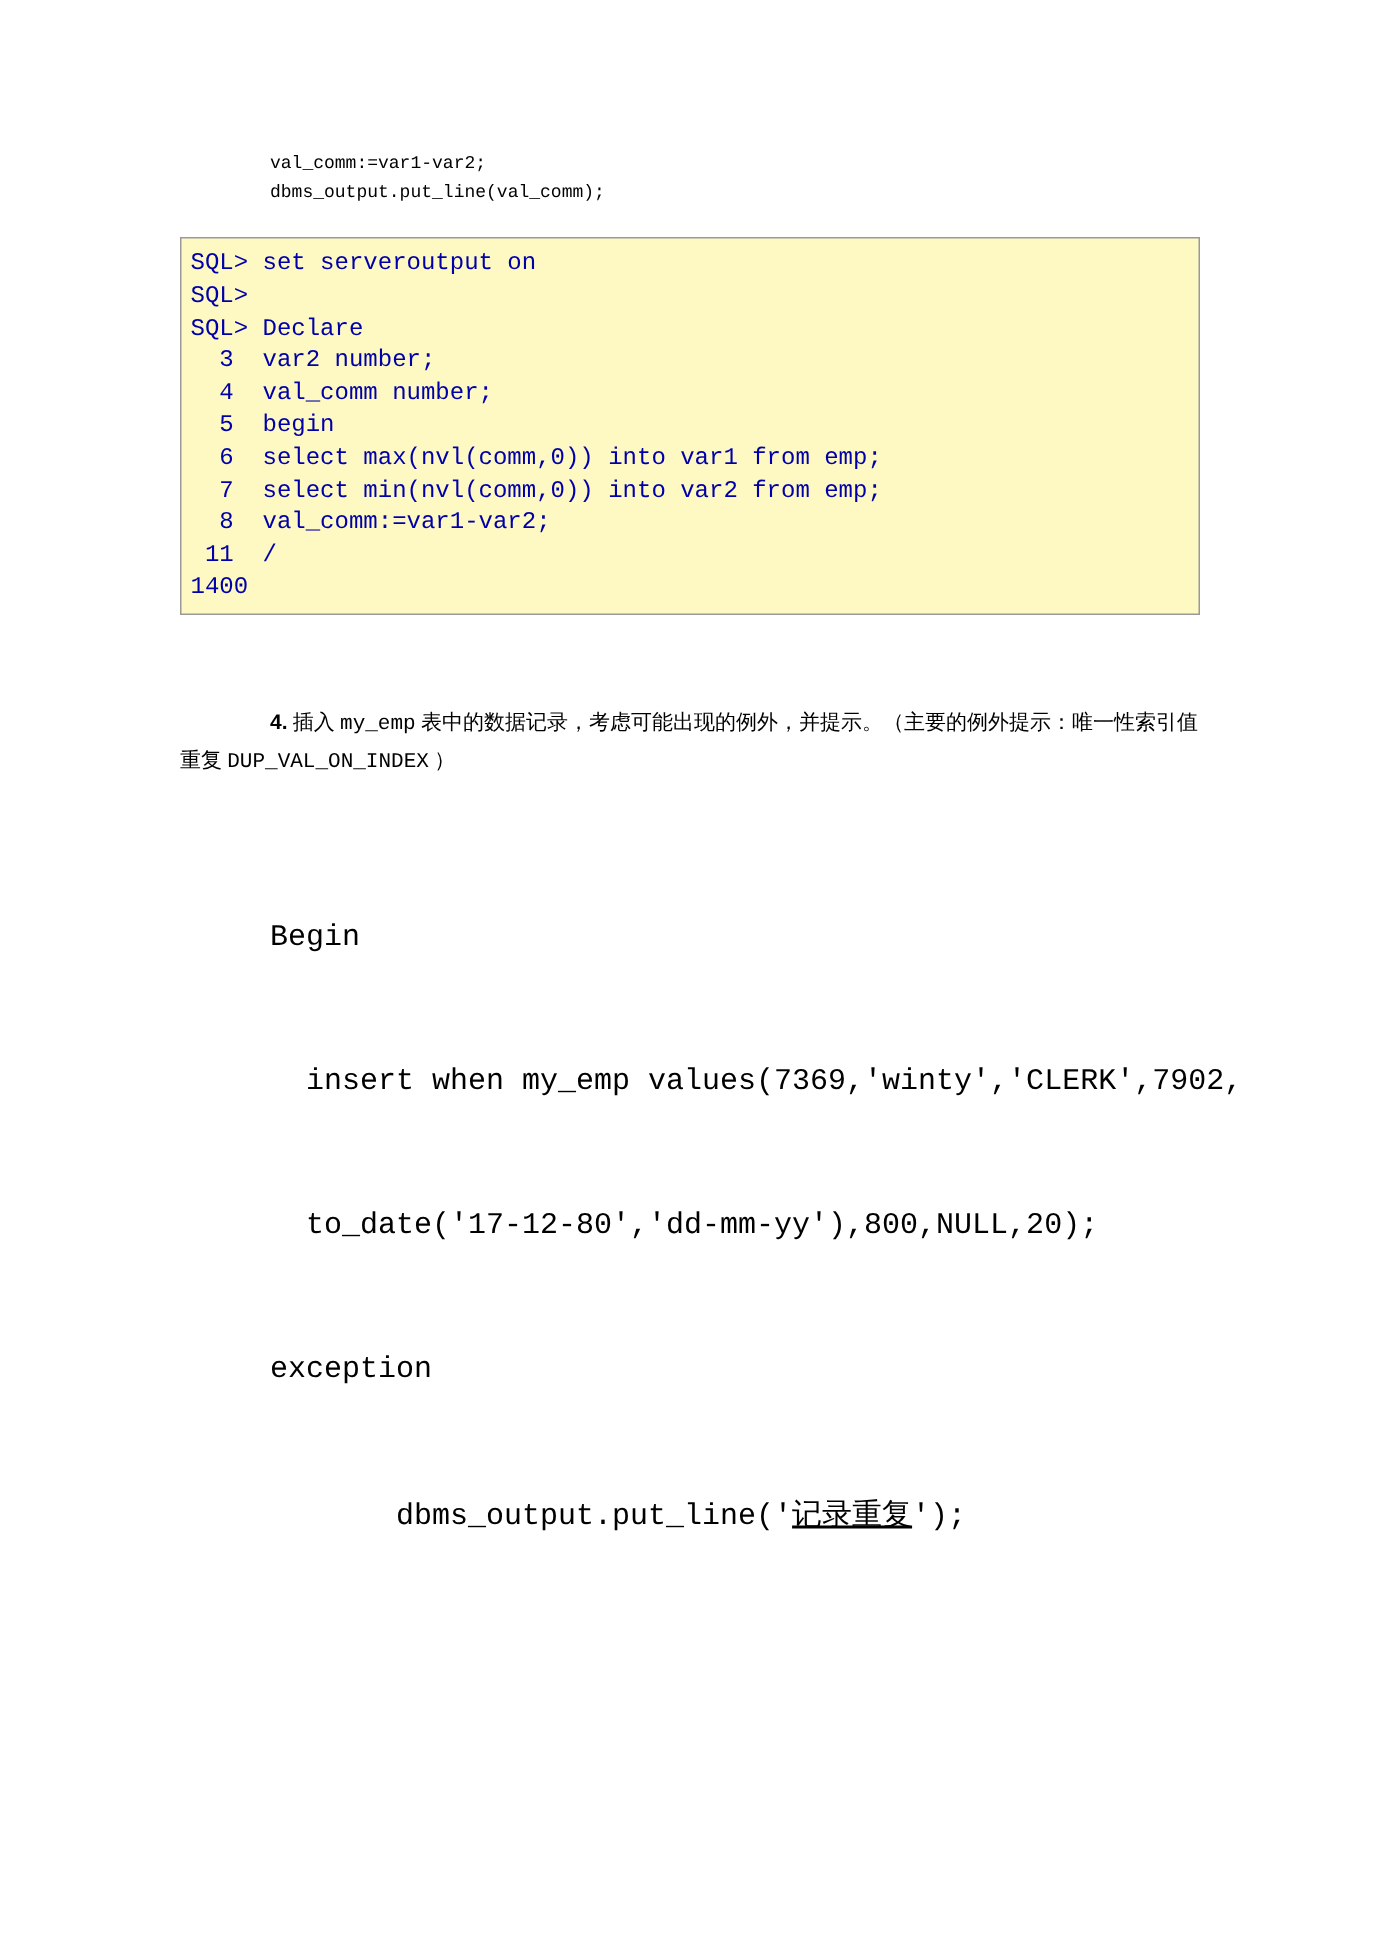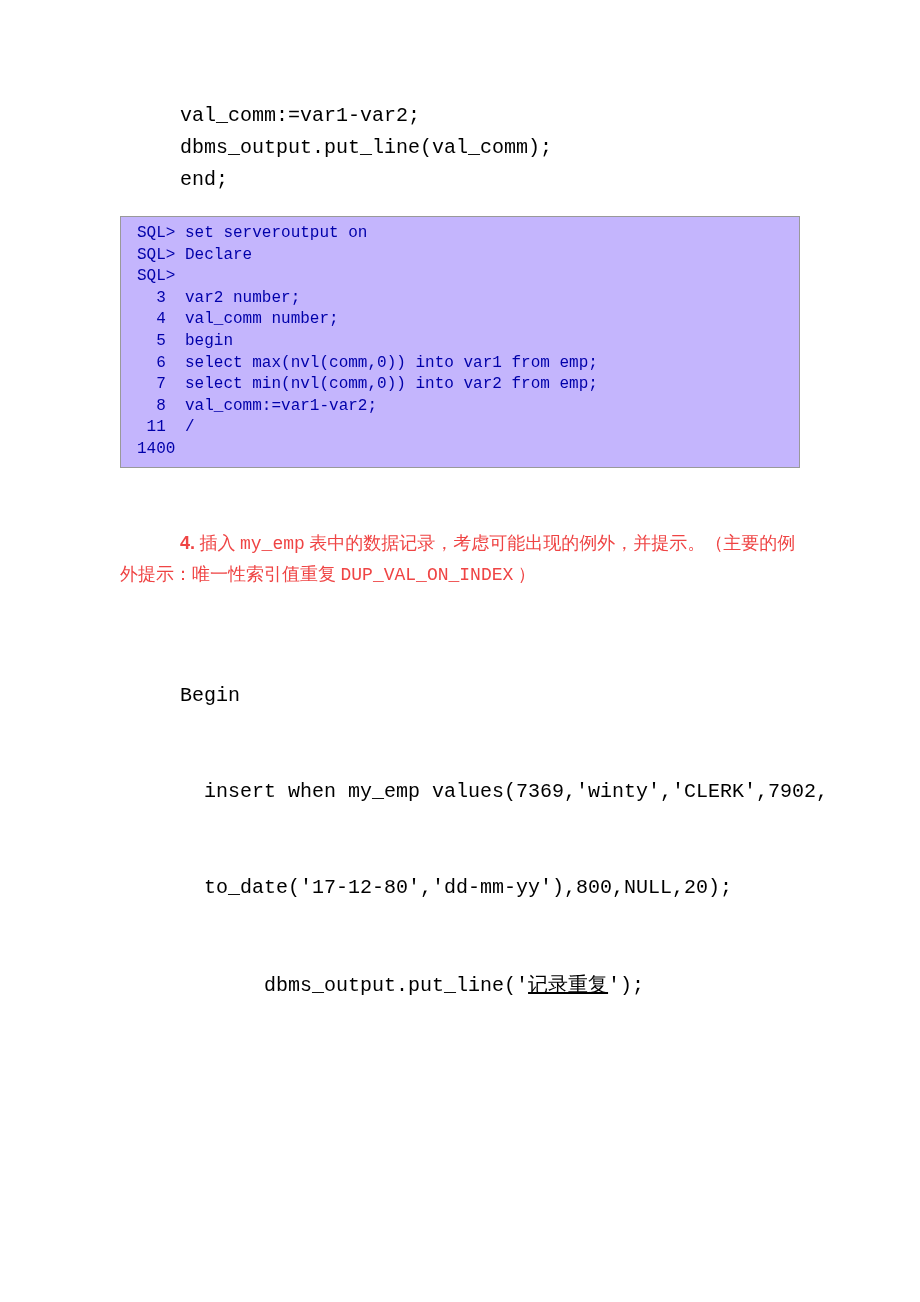--- a/index.html
+++ b/index.html
@@ -7,43 +7,43 @@
       padding: 0;
       background: #ffffff;
       width: 920px;
       font-family: "SimSun", serif;
     }
     .page {
       padding: 100px 120px 80px 120px;
     }
     .code-top {
       font-family: "Courier New", monospace;
-      font-size: 20px;
+      font-size: 12px;
       line-height: 1.6;
       color: #000;
       margin-left: 60px;
       margin-bottom: 20px;
     }
     .sql-block {
-      background: #c4b5fd;
+      background: #fef9c3;
       border: 1px solid #999;
-      padding: 6px 16px;
+      padding: 6px 6px;
       font-family: "Courier New", monospace;
       font-size: 16px;
       line-height: 1.35;
       color: #0000aa;
       margin-bottom: 60px;
     }
     .sql-block .line {
       white-space: pre;
     }
     .question {
-      font-size: 18px;
+      font-size: 14px;
       line-height: 1.7;
-      color: #ef4444;
+      color: #000000;
       margin-bottom: 25px;
     }
     .question .qnum {
       font-family: Arial, sans-serif;
       font-weight: bold;
       margin-left: 60px;
     }
     .question .mono-inline {
       font-family: "Courier New", monospace;
     }
@@ -61,44 +61,44 @@
     }
   </style>
 </head>
 <body>
 
 <div class="page">
 
   <div class="code-top">
     <div>val_comm:=var1-var2;</div>
     <div>dbms_output.put_line(val_comm);</div>
-    <div>end;</div>
   </div>
 
   <div class="sql-block">
     <div class="line">SQL&gt; set serveroutput on</div>
+    <div class="line">SQL&gt;</div>
     <div class="line">SQL&gt; Declare</div>
-    <div class="line">SQL&gt;</div>
     <div class="line">  3  var2 number;</div>
     <div class="line">  4  val_comm number;</div>
     <div class="line">  5  begin</div>
     <div class="line">  6  select max(nvl(comm,0)) into var1 from emp;</div>
     <div class="line">  7  select min(nvl(comm,0)) into var2 from emp;</div>
     <div class="line">  8  val_comm:=var1-var2;</div>
     <div class="line"> 11  /</div>
     <div class="line">1400</div>
   </div>
 
   <div class="question">
     <span class="qnum">4.</span><span> 插入 </span><span class="mono-inline">my_emp</span><span> 表中的数据记录，考虑可能出现的例外，并提示。（主要的例外提示：唯一性索引值重复 </span><span class="mono-inline">DUP_VAL_ON_INDEX</span><span> ）</span>
   </div>
 
   <div class="code-bottom">
     <div>Begin</div>
     <div>  insert when my_emp values(7369,'winty','CLERK',7902,</div>
     <div>  to_date('17-12-80','dd-mm-yy'),800,NULL,20);</div>
+    <div>exception</div>
     <div><span>       dbms_output.put_line('</span><span class="cn">记录重复</span><span>');</span></div>
     
     
     
   </div>
 
 </div>
 
 </body></html>

